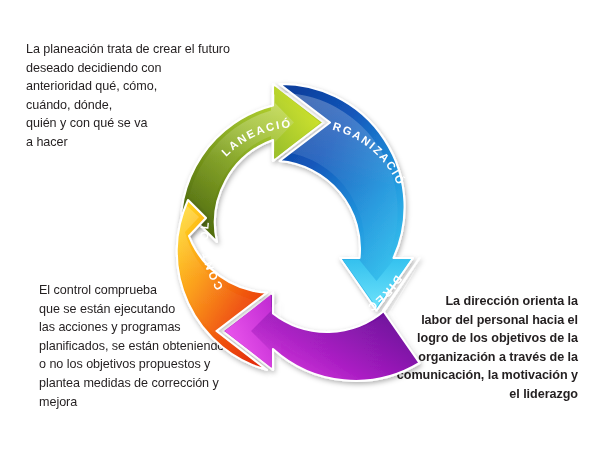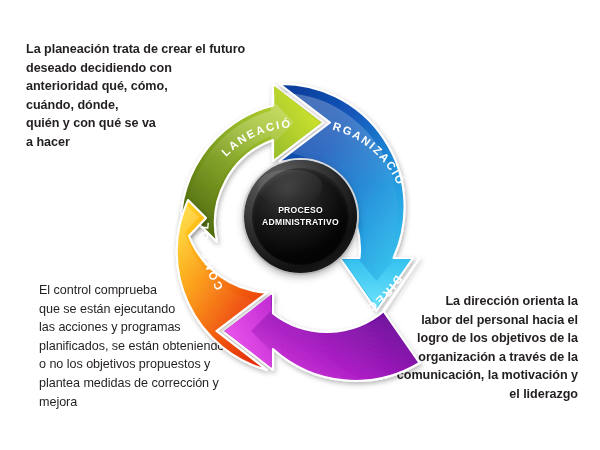--- a/index.html
+++ b/index.html
@@ -17,21 +17,21 @@
 
   
   .desc {
     position:absolute;
     color:#231f20;
     font-size:12.6px;
     line-height:18.6px;
     letter-spacing:-0.05px;
     white-space:pre-line;
   }
-  #desc-planeacion   { left:26px;  top:40px;  width:282px; text-align:left;font-weight:bold;  }
+  #desc-planeacion   { left:26px;  top:40px;  width:282px; text-align:left;  }
   #desc-organizacion { right:22px; top:40px;  width:268px; text-align:right; }
   #desc-control      { left:39px;  top:281px; width:268px; text-align:left;  }
   #desc-direccion    { right:22px; top:292px; width:252px; text-align:right;font-weight:bold; }
 
   
   #diagram {
     position:absolute;
     left:155px; top:72px;
     width:300px; height:306px;
   }
@@ -285,20 +285,14 @@
       <text class="arrow-label">
         <textPath href="#pathDir" startOffset="50%" text-anchor="middle">DIRECCIÓN</textPath>
       </text>
 
       <text class="arrow-label">
         <textPath href="#pathCtl" startOffset="50%" text-anchor="middle">CONTROL</textPath>
       </text>
     </svg>
   </div>
 
-  <div id="hub">
-    <div id="hub-text">
-      <div>PROCESO</div>
-      <div>ADMINISTRATIVO</div>
-    </div>
-  </div>
 
 </div>
 
 </body></html>

